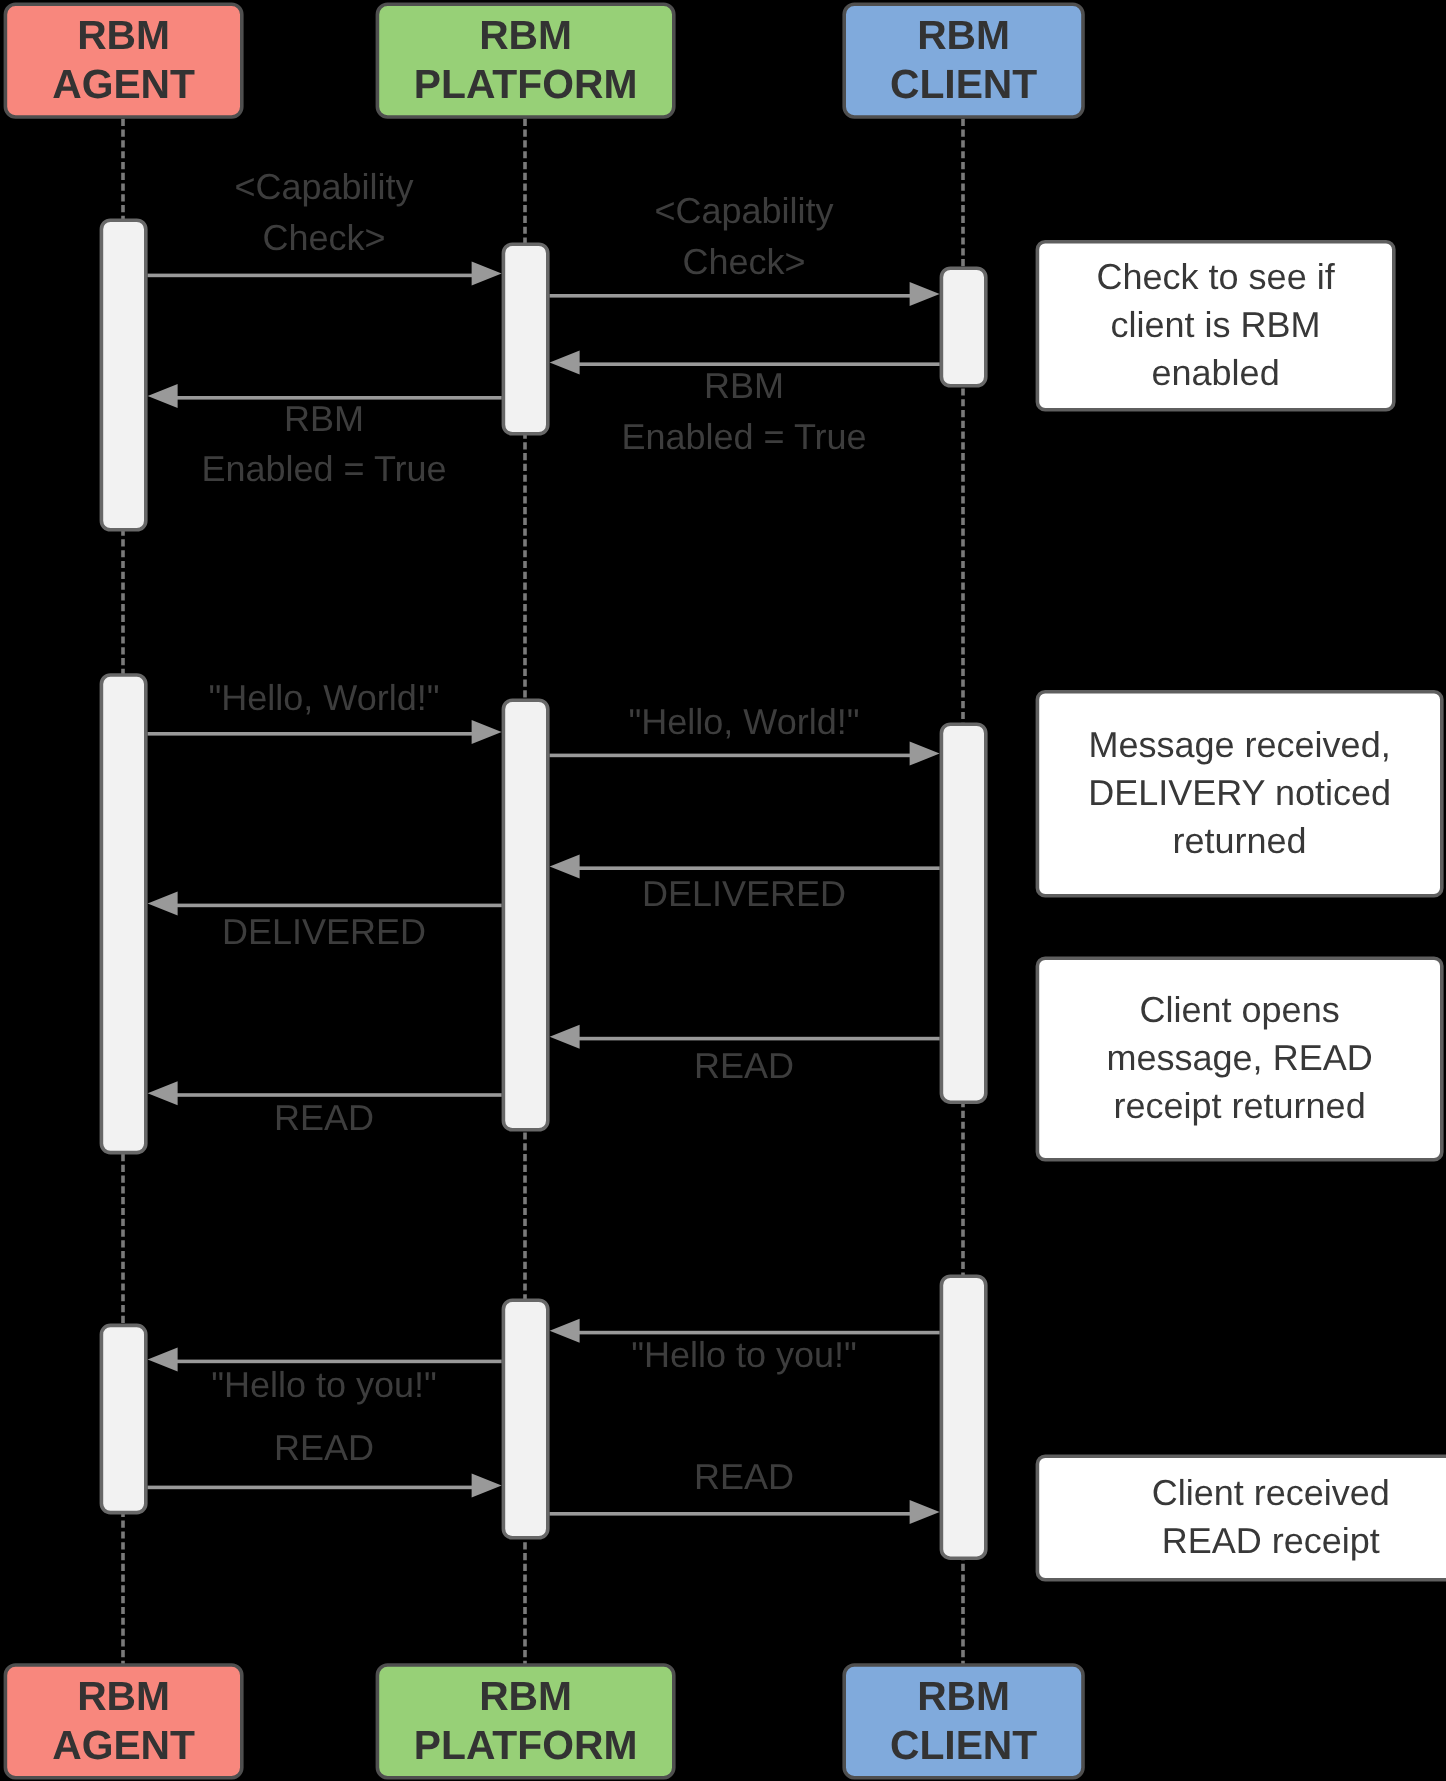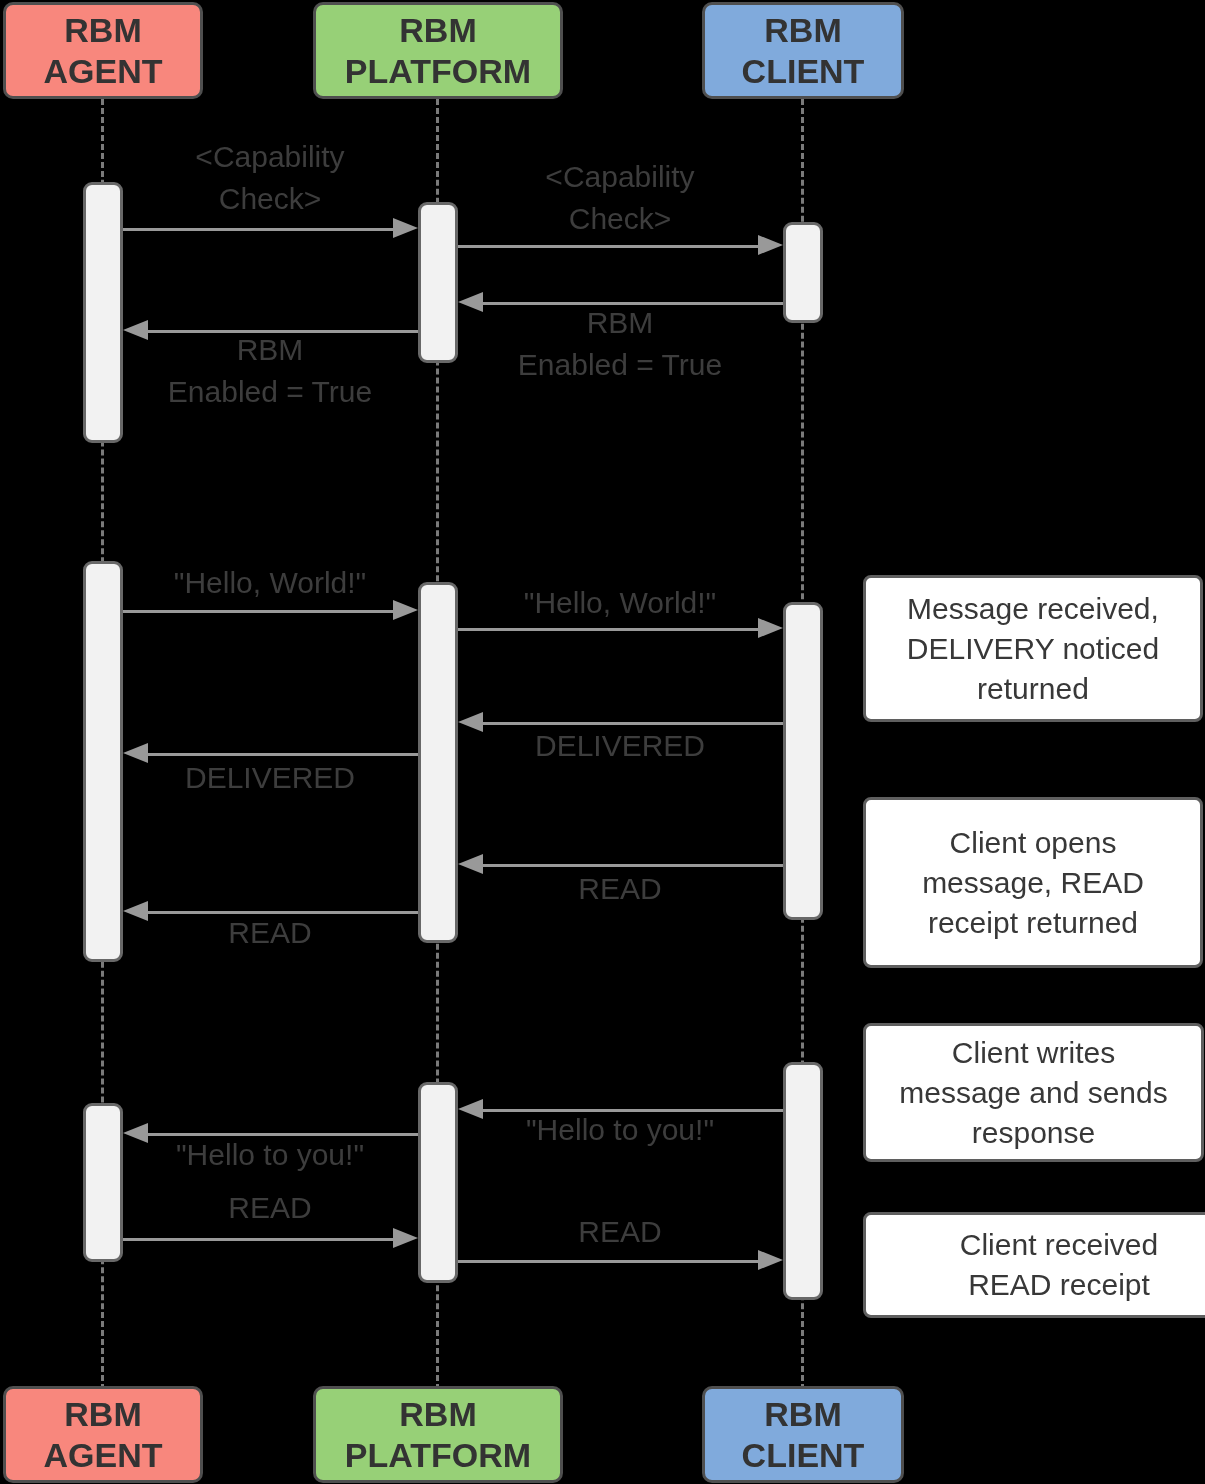--- a/index.html
+++ b/index.html
@@ -155,32 +155,32 @@
 AGENT</div>
     </div>
     <div class="actor-box" style="left: 313px; top: 1386px; width: 250px; background: rgb(151, 208, 119);">
       <div class="actor-label">RBM
 PLATFORM</div>
     </div>
     <div class="actor-box" style="left: 702px; top: 1386px; width: 202px; background: rgb(128, 170, 220);">
       <div class="actor-label">RBM
 CLIENT</div>
     </div>
-    <div class="note" style="left: 863px; top: 575px; width: 340px; height: 147px;">
+    <div class="note" style="left: 863px; top: 200px; width: 300px; height: 143px;">
+      <div class="note-text">Check to see if
+client is RBM
+enabled</div>
+    </div>
+    <div class="note" style="left: 863px; top: 575px; width: 340px; height: 173px;">
       <div class="note-text">Message received,
 DELIVERY noticed
 returned</div>
     </div>
     <div class="note" style="left: 863px; top: 797px; width: 340px; height: 171px;">
       <div class="note-text">Client opens
 message, READ
 receipt returned</div>
     </div>
-    <div class="note" style="left: 863px; top: 1023px; width: 341px; height: 139px;">
-      <div class="note-text">Client writes
-message and sends
-response</div>
-    </div>
     <div class="note" style="left: 863px; top: 1212px; width: 392px; height: 106px;">
       <div class="note-text">Client received
 READ receipt</div>
     </div>
   </div>
 
 </body></html>

